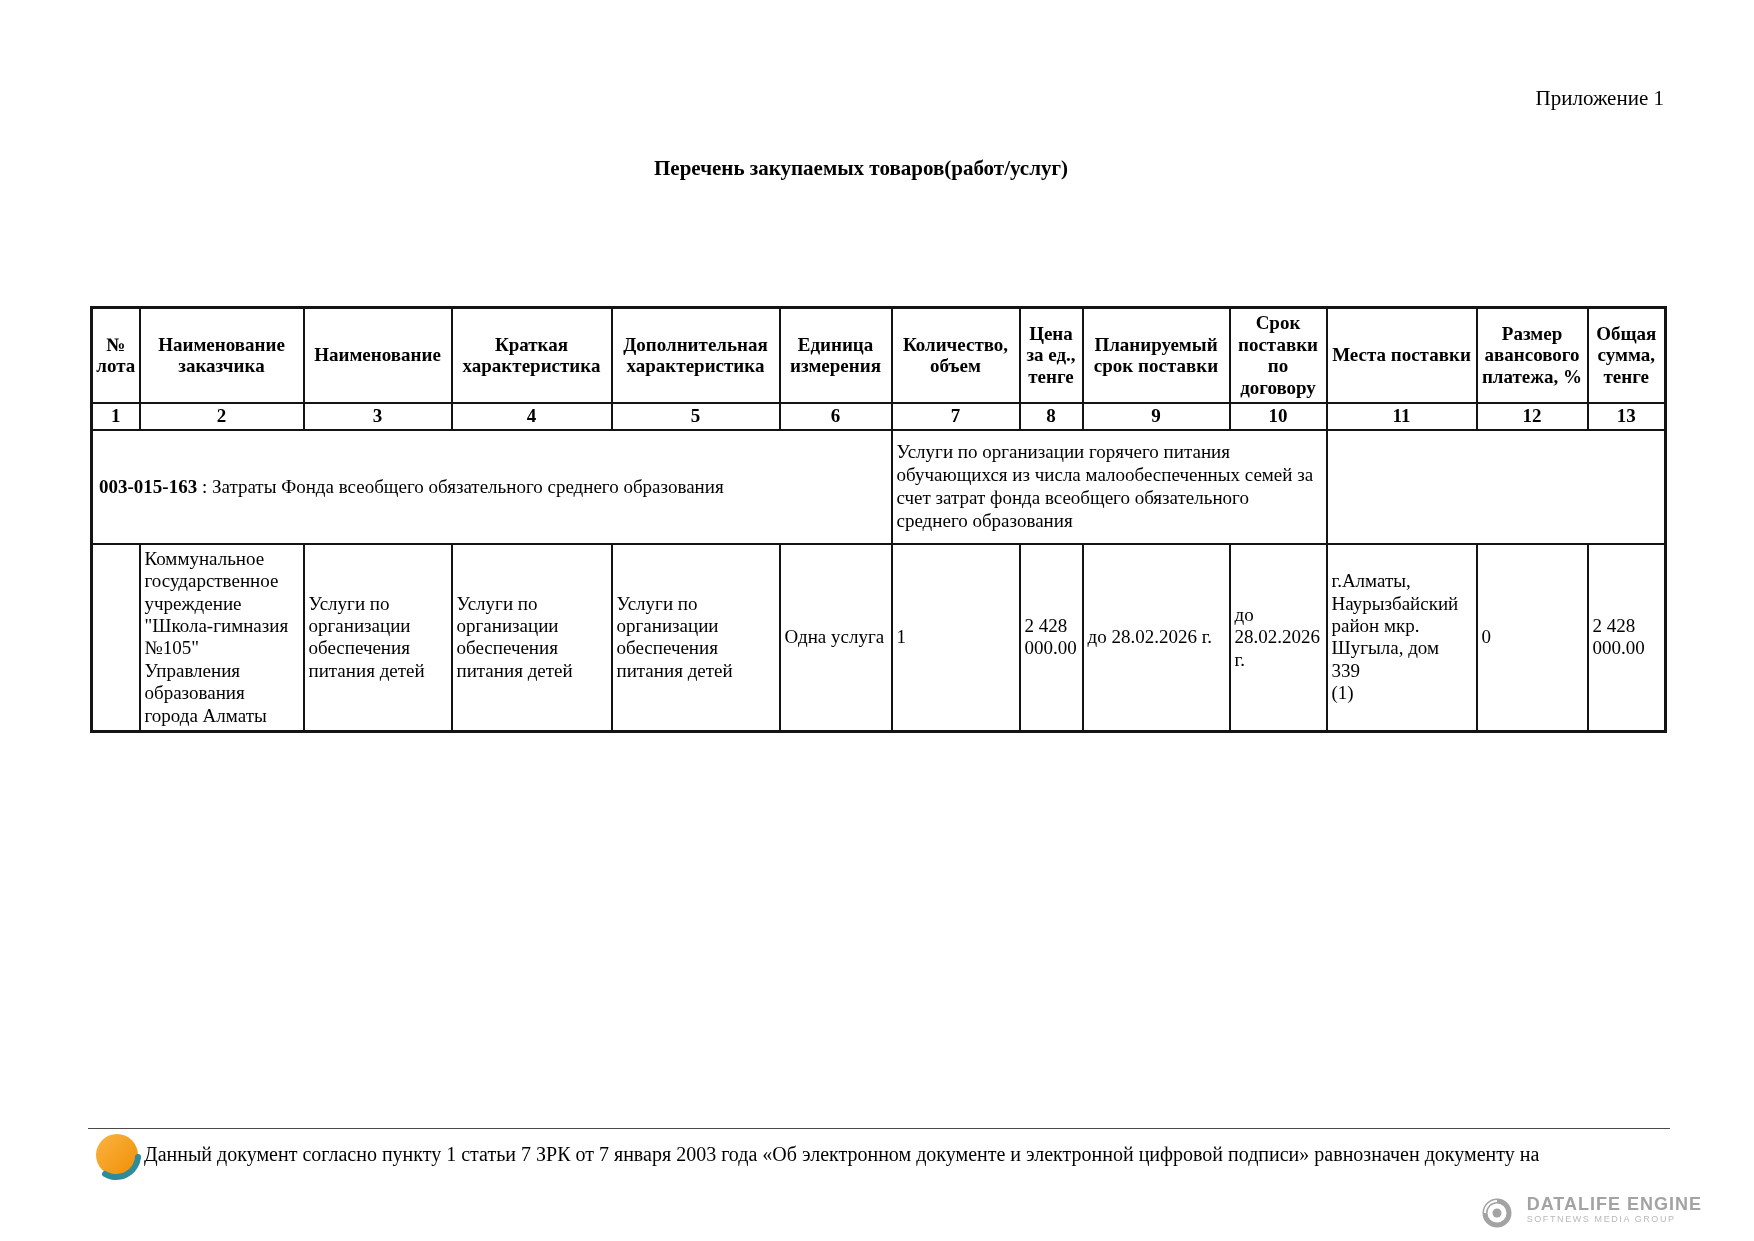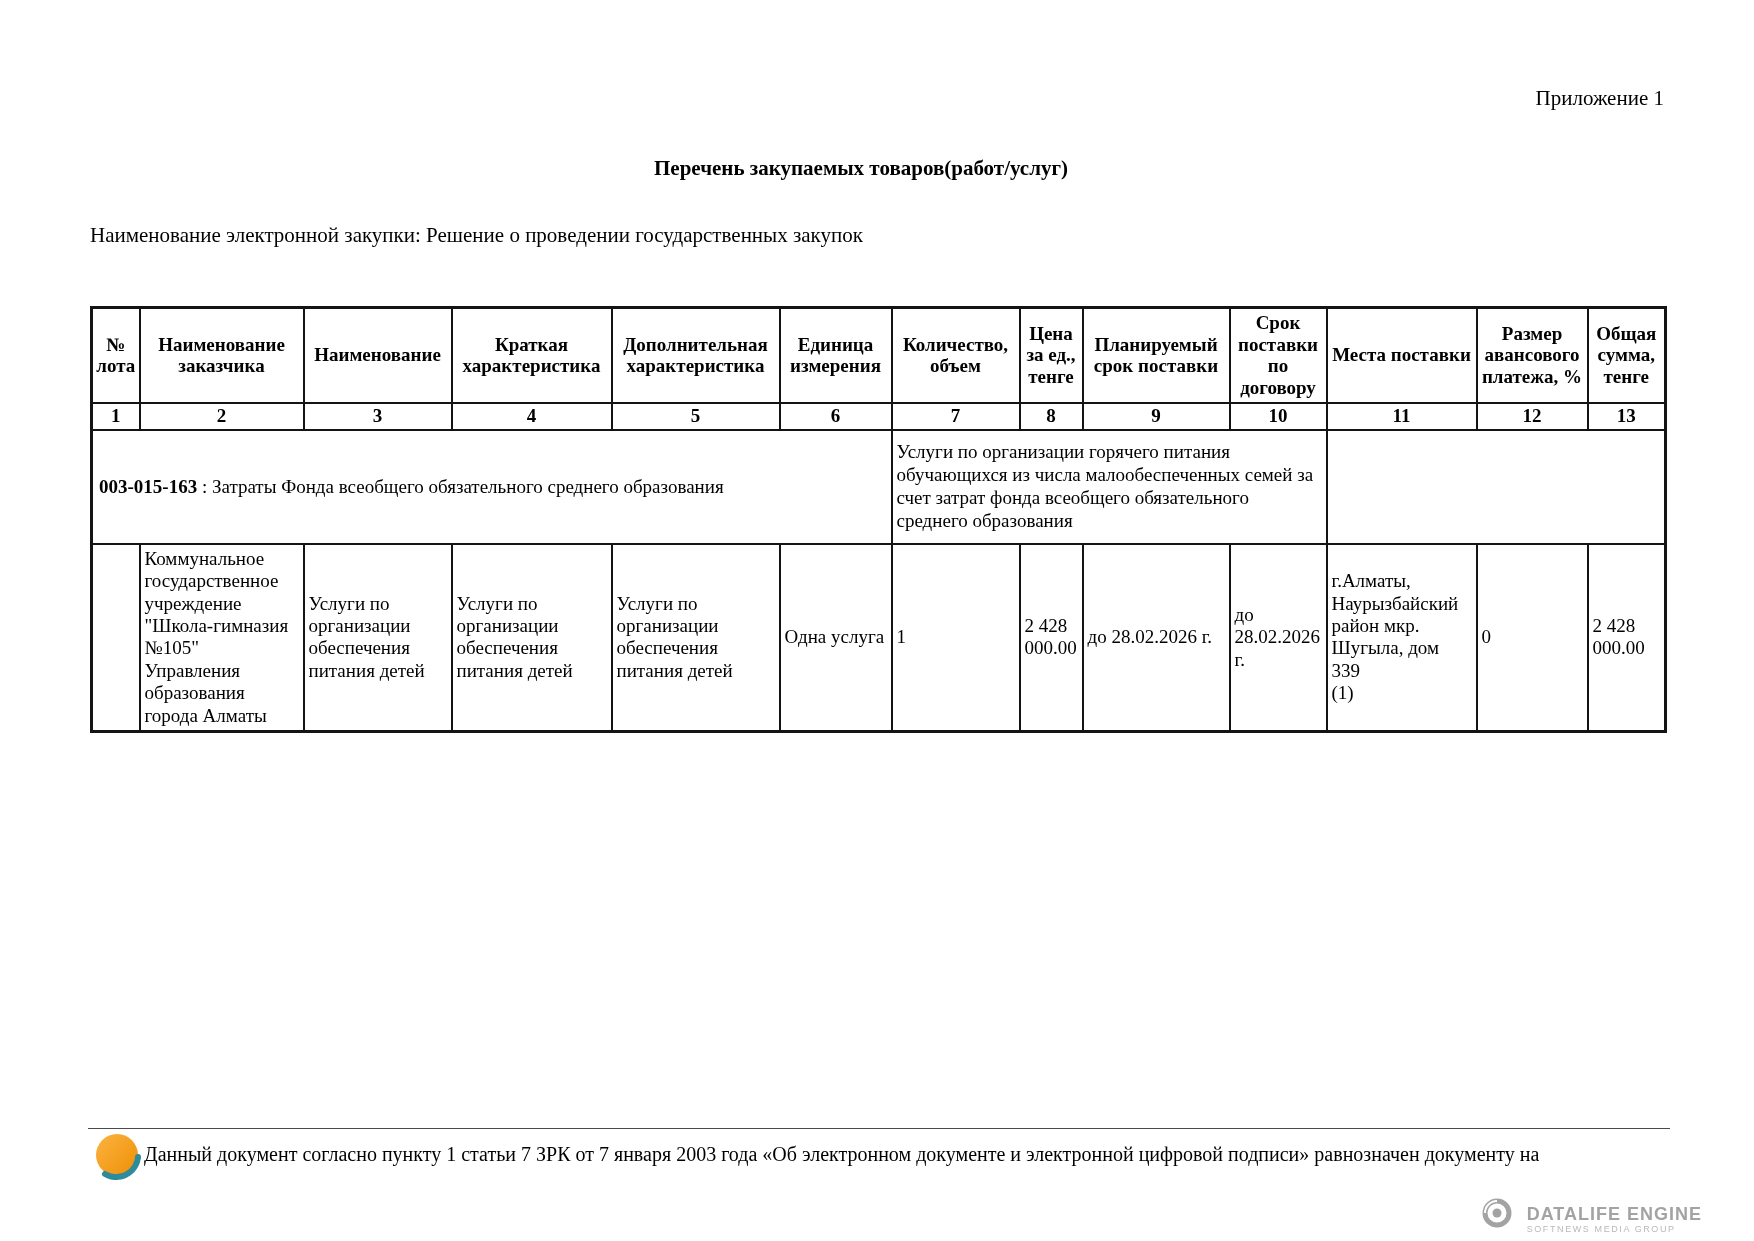--- a/index.html
+++ b/index.html
@@ -62,41 +62,40 @@
     border-top: 1px solid #4a4a4a; height: 0;
   }
   .footer-icon { position: absolute; left: 93px; top: 1132px; width: 50px; height: 52px; }
   .footer-text {
     position: absolute; left: 144px; top: 1140px; width: 1520px;
     font-size: 20px; line-height: 28px;
   }
 
   .brand {
     position: absolute; right: 52px; bottom: 6px;
-    display: flex; align-items: flex-end; gap: 12px;
+    display: flex; align-items: flex-start; gap: 12px;
     font-family: "Liberation Sans", sans-serif;
   }
   .brand-text { display: flex; flex-direction: column; }
   .brand-title {
     color: #a3a3a3; font-weight: bold; font-size: 18px;
     letter-spacing: 1px; line-height: 18px;
   }
   .brand-subtitle {
     color: #b9b9b9; font-size: 9px; letter-spacing: 1.6px; line-height: 12px;
   }
 </style>
 </head>
 <body>
 
 <div class="appendix">Приложение 1</div>
 
 <div class="doc-title">Перечень закупаемых товаров(работ/услуг)</div>
 
 <div class="meta">
-  <div>Наименование электронной закупки: Решение о проведении государственных закупок</div>
 </div>
 
 <div class="table-wrap">
   <table class="doc-table">
     <colgroup>
       <col style="width:48px">
         <col style="width:164px">
         <col style="width:148px">
         <col style="width:160px">
       <col style="width:168px">

